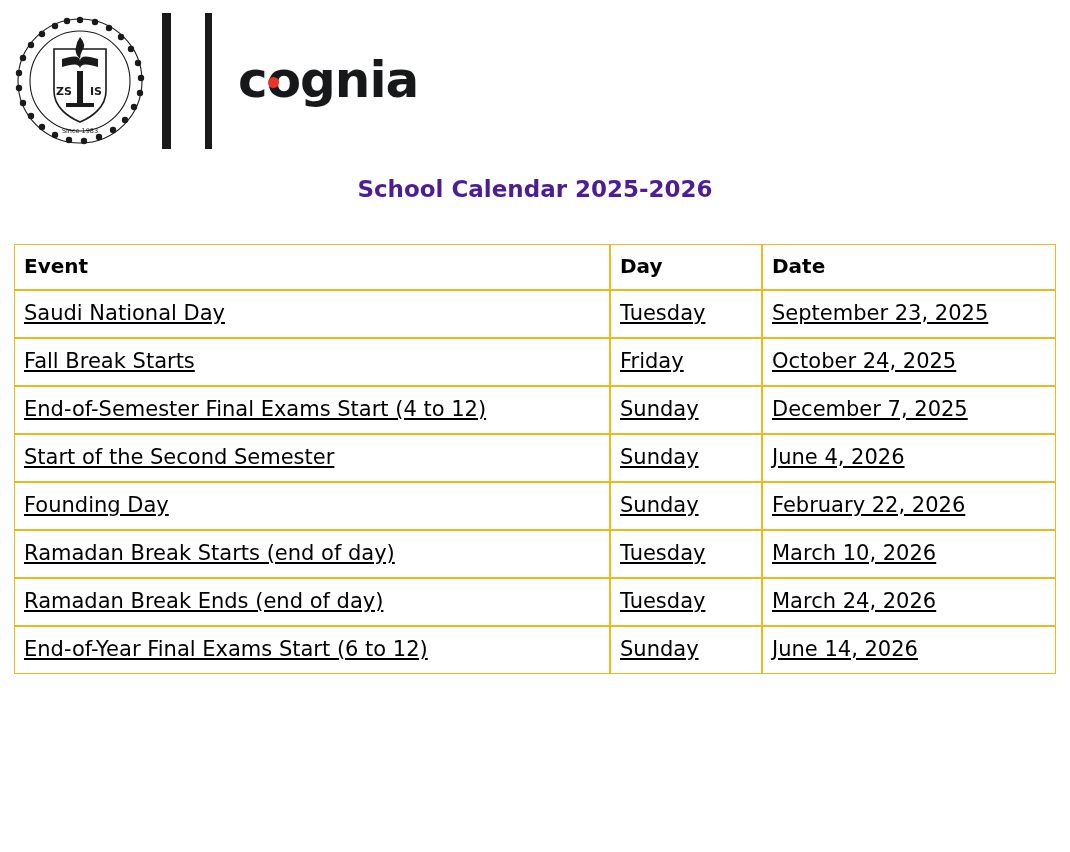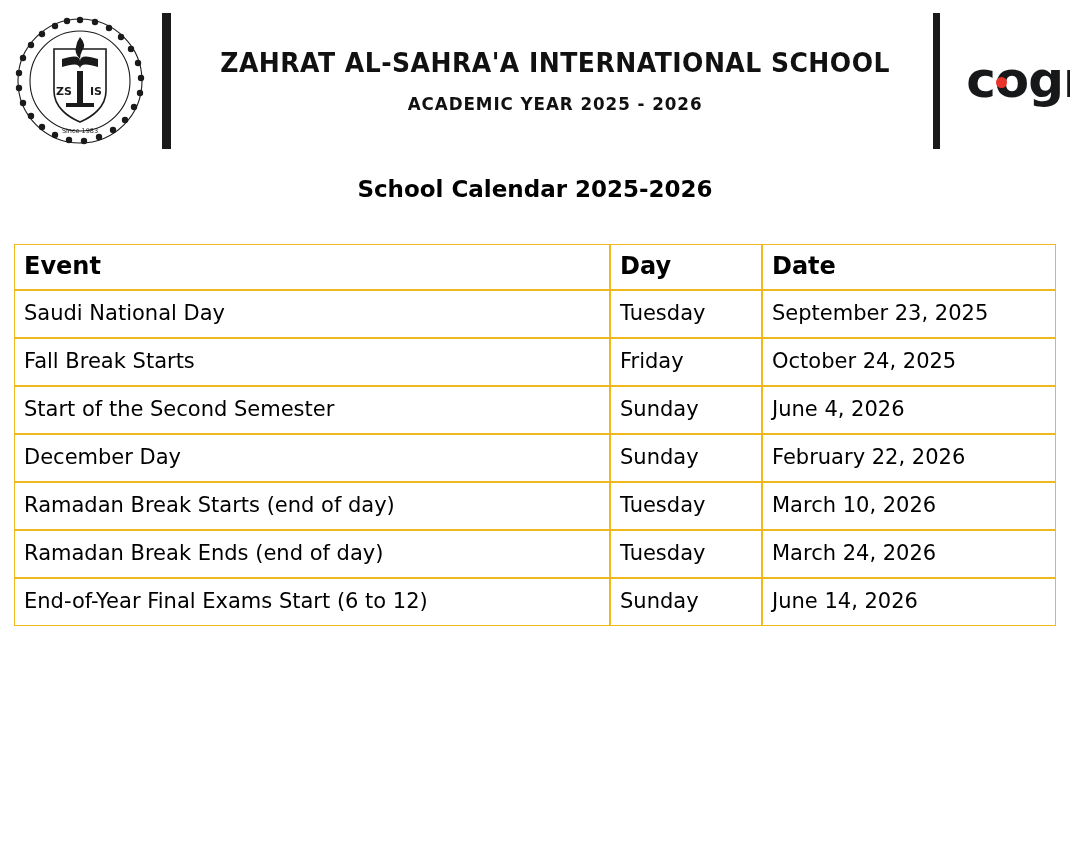--- a/index.html
+++ b/index.html
@@ -106,21 +106,21 @@
     left: 30px;
     top: 36px;
   }
 
   
   .doc-title {
     text-align: center;
     font-family: "DejaVu Sans", sans-serif;
     font-weight: bold;
     font-size: 23px;
-    color: #000000;
+    color: #4c1d95;
     margin-top: 26px;
     margin-bottom: 0;
   }
 
   
   .table-wrap {
     margin: 42px 14px 0 14px;
   }
   table.calendar {
     width: 1042px;
@@ -142,25 +142,26 @@
     text-align: left;
     vertical-align: middle;
     color: #000000;
     background: #ffffff;
     box-sizing: border-box;
     white-space: nowrap;
     overflow: hidden;
   }
   table.calendar th {
     font-weight: bold;
-    font-size: 24px;
+    font-size: 20px;
     height: 46px;
   }
   table.calendar td {
     height: 48px;
+    text-decoration: underline;
   }
   table.calendar tbody tr td {
     border-top-width: 1.2px;
     border-bottom-width: 1.2px;
   }
 </style>
 </head>
 <body>
 
 <div class="page">
@@ -216,24 +217,20 @@
 
         <text x="50" y="80" font-family="DejaVu Sans, sans-serif" font-size="11" font-weight="bold" fill="#1a1a1a" text-anchor="middle">ZS</text>
         <text x="82" y="80" font-family="DejaVu Sans, sans-serif" font-size="11" font-weight="bold" fill="#1a1a1a" text-anchor="middle">IS</text>
 
         <text x="66" y="118" font-family="DejaVu Sans, sans-serif" font-size="6.5" fill="#1a1a1a" text-anchor="middle">Since 1983</text>
       </svg>
     </div>
 
     <div class="divider-bar"></div>
 
-    <div class="school-block">
-      <div class="school-name">ZAHRAT AL-SAHRA'A INTERNATIONAL SCHOOL</div>
-      <div class="school-year">ACADEMIC YEAR 2025 - 2026</div>
-    </div>
 
     <div class="divider-bar-2"></div>
 
     <div class="cognia">
       <div class="cognia-word">cognia</div>
       <div class="cognia-dot"></div>
 
     </div>
 
   </div>
@@ -259,26 +256,31 @@
           <td>Saudi National Day</td>
           <td>Tuesday</td>
           <td>September 23, 2025</td>
         </tr>
         <tr>
           <td>Fall Break Starts</td>
           <td>Friday</td>
           <td>October 24, 2025</td>
         </tr>
         <tr>
+          <td>End-of-Semester Final Exams Start (4 to 12)</td>
+          <td>Sunday</td>
+          <td>December 7, 2025</td>
+        </tr>
+        <tr>
           <td>Start of the Second Semester</td>
           <td>Sunday</td>
           <td>June 4, 2026</td>
         </tr>
         <tr>
-          <td>December Day</td>
+          <td>Founding Day</td>
           <td>Sunday</td>
           <td>February 22, 2026</td>
         </tr>
         <tr>
           <td>Ramadan Break Starts (end of day)</td>
           <td>Tuesday</td>
           <td>March 10, 2026</td>
         </tr>
         <tr>
           <td>Ramadan Break Ends (end of day)</td>

